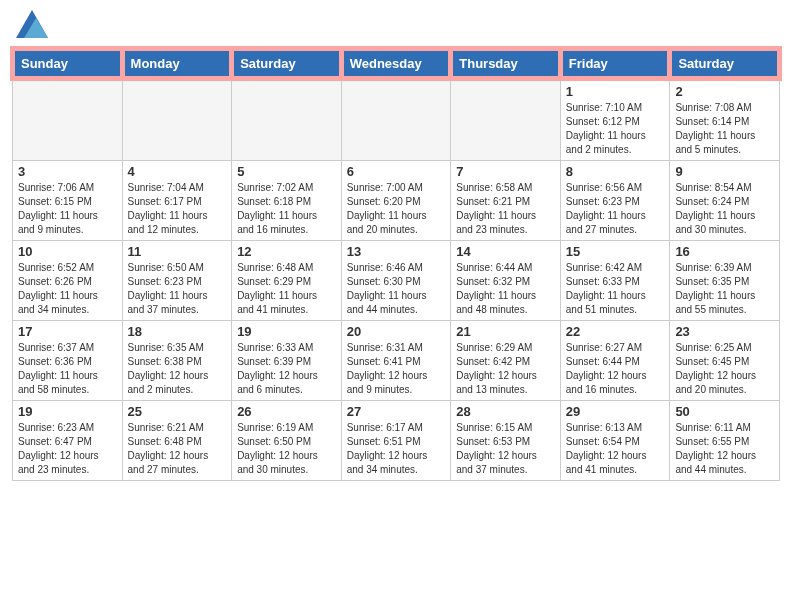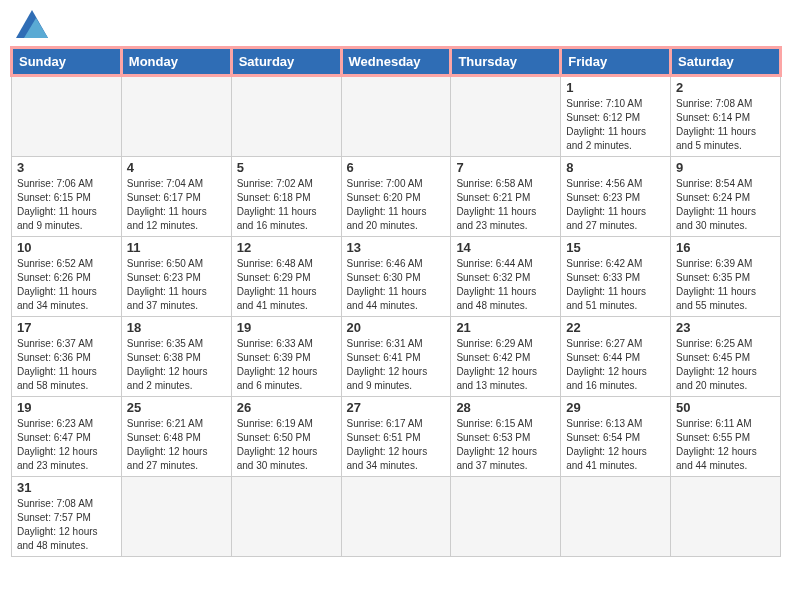--- a/index.html
+++ b/index.html
@@ -51,21 +51,21 @@
       border-collapse: collapse;
       border: 1px solid #ccc;
     }
     .calendar th {
       background-color: #2f6db5;
       color: #fff;
       text-align: left;
       padding: 5px 6px;
       font-size: 13px;
       font-weight: bold;
-      border: 3px solid #fca5a5;
+      border: 5px solid #fca5a5;
     }
     .calendar td {
       border: 1px solid #ccc;
       vertical-align: top;
       padding: 3px 5px;
       width: calc(100% / 7);
       min-height: 75px;
       font-size: 10.5px;
       color: #333;
       background: #fff;
@@ -172,21 +172,21 @@
         </td>
         <td>
           <span class="day-number">7</span>
           <div class="day-info">Sunrise: 6:58 AM
 Sunset: 6:21 PM
 Daylight: 11 hours
 and 23 minutes.</div>
         </td>
         <td>
           <span class="day-number">8</span>
-          <div class="day-info">Sunrise: 4:56 AM
+          <div class="day-info">Sunrise: 6:56 AM
 Sunset: 6:23 PM
 Daylight: 11 hours
 and 27 minutes.</div>
         </td>
         <td>
           <span class="day-number">9</span>
           <div class="day-info">Sunrise: 8:54 AM
 Sunset: 6:24 PM
 Daylight: 11 hours
 and 30 minutes.</div>
@@ -337,30 +337,15 @@
 Daylight: 12 hours
 and 41 minutes.</div>
         </td>
         <td>
           <span class="day-number">50</span>
           <div class="day-info">Sunrise: 6:11 AM
 Sunset: 6:55 PM
 Daylight: 12 hours
 and 44 minutes.</div>
         </td>
-      </tr>
-      <tr class="last-row">
-        <td>
-          <span class="day-number">31</span>
-          <div class="day-info">Sunrise: 7:08 AM
-Sunset: 7:57 PM
-Daylight: 12 hours
-and 48 minutes.</div>
-        </td>
-        <td class="empty"></td>
-        <td class="empty"></td>
-        <td class="empty"></td>
-        <td class="empty"></td>
-        <td class="empty"></td>
-        <td class="empty"></td>
       </tr>
     </tbody>
 </table>
 
 </body></html>

